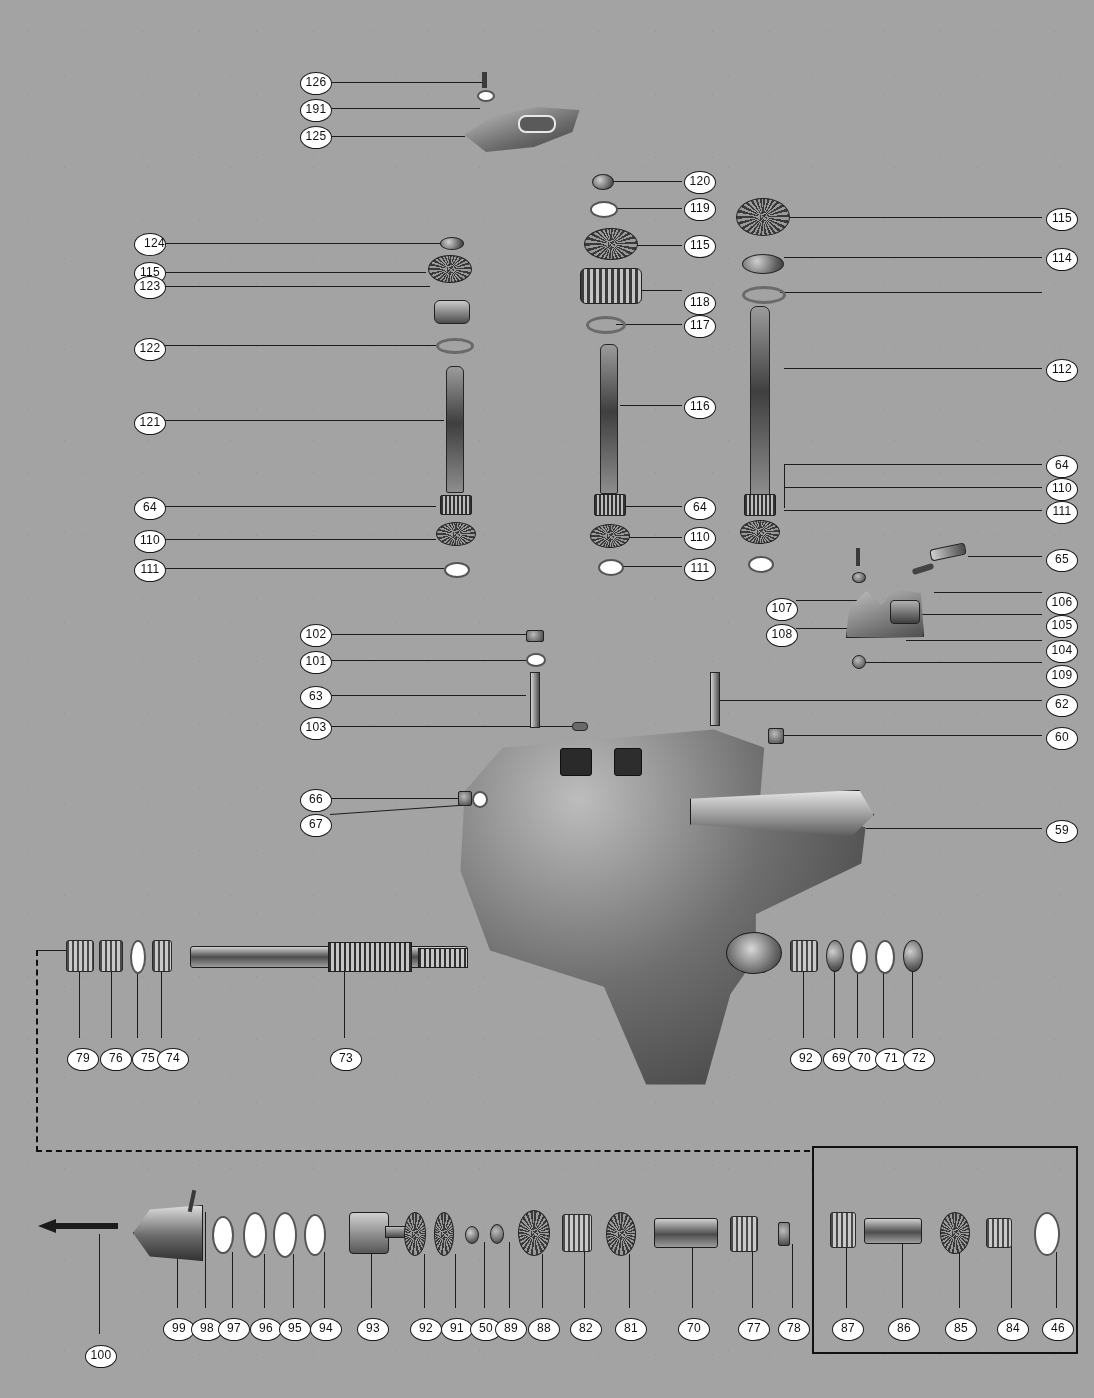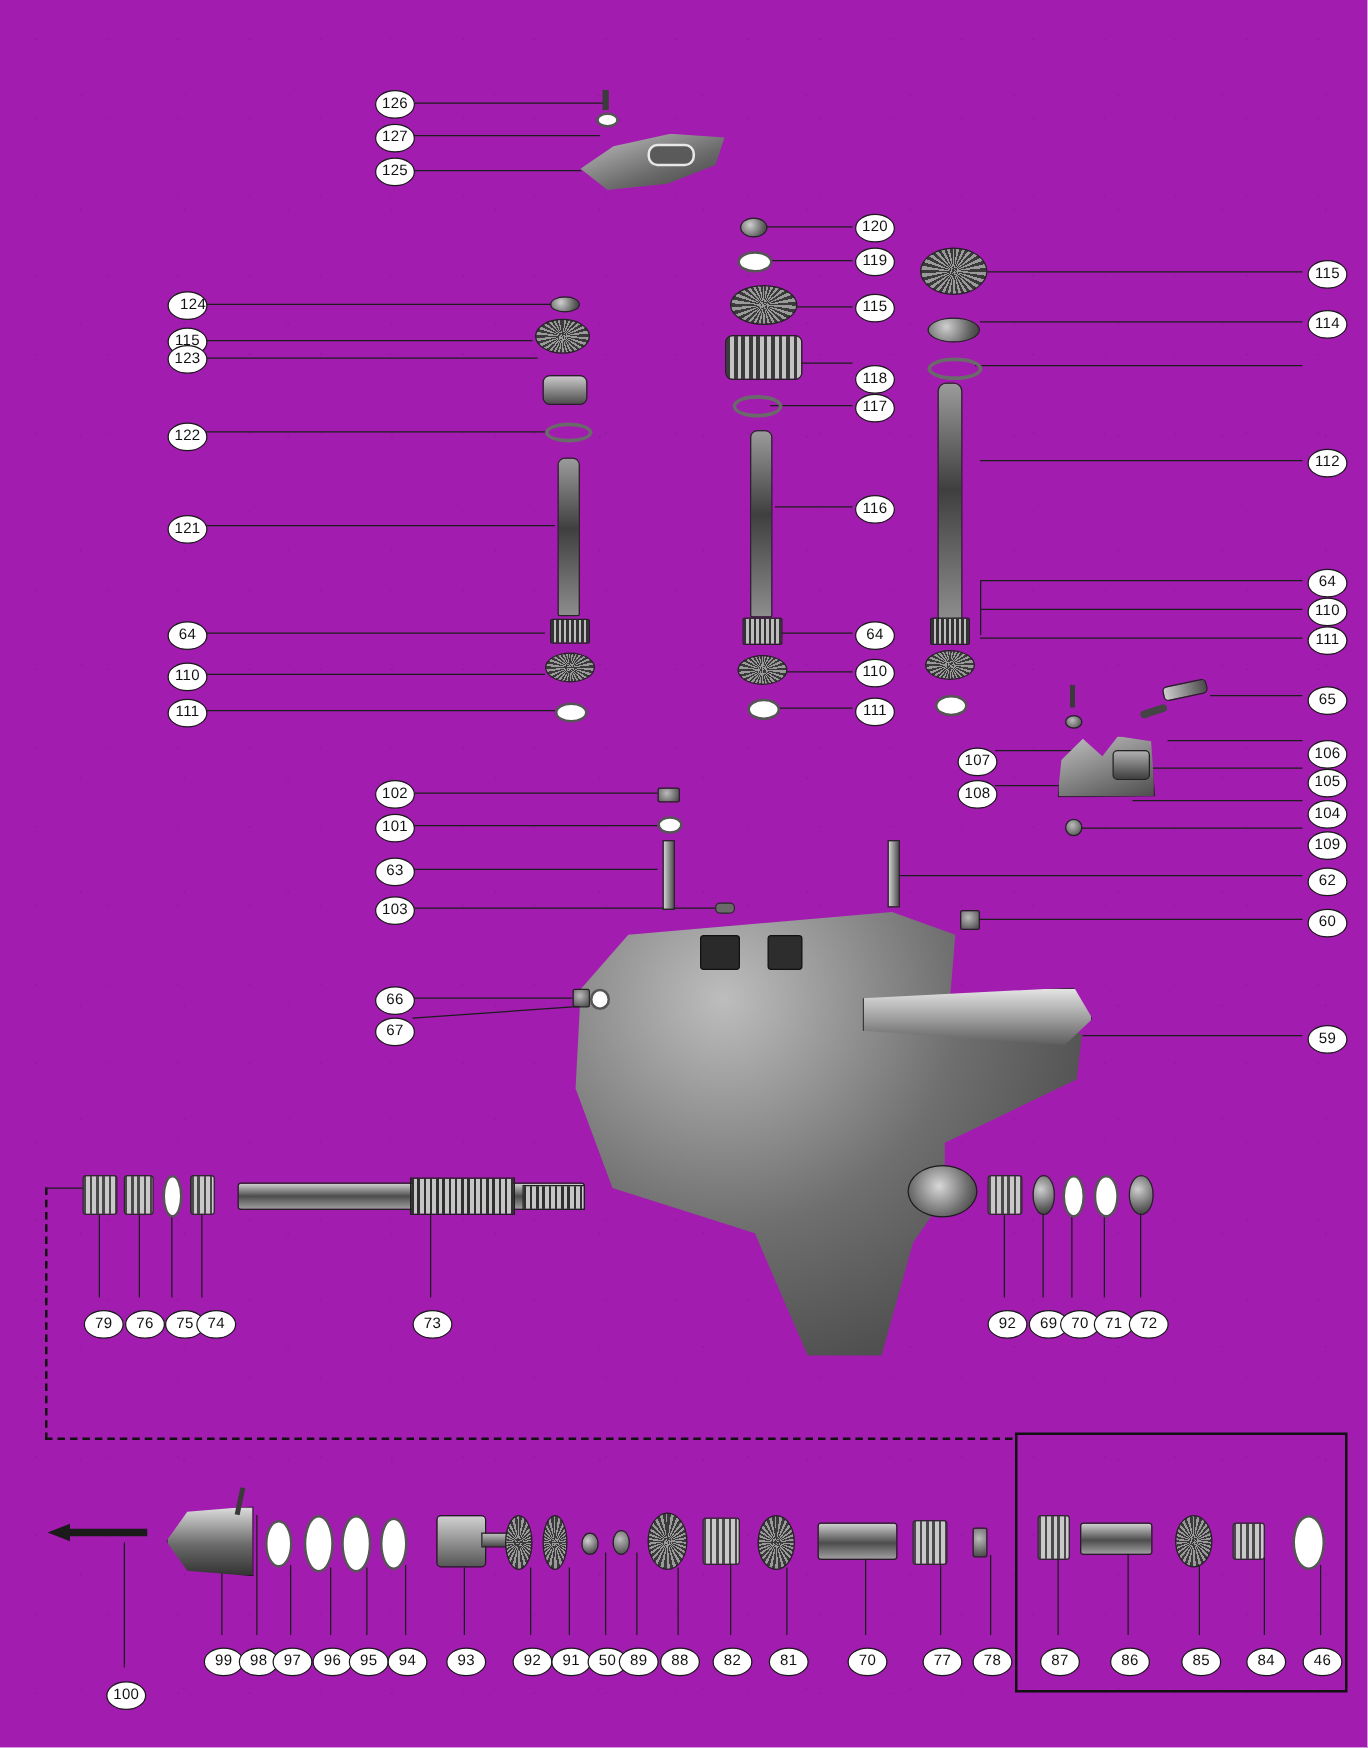--- a/index.html
+++ b/index.html
@@ -7,21 +7,21 @@
     padding: 0;
     background: #ffffff;
   }
   body {
     font-family: "Liberation Sans", sans-serif;
   }
   #sheet {
     position: relative;
     width: 1094px;
     height: 1398px;
-    background: #a21caf;
+    background: #a3a3a3;
     overflow: hidden;
   }
   
   .callout {
     position: absolute;
     width: 30px;
     height: 21px;
     border: 1.4px solid #1a1a1a;
     border-radius: 50%;
     background: #ffffff;
@@ -359,21 +359,21 @@
   <div class="part washer" style="left:1034px; top:1212px; width:22px; height:40px;"></div>
 
   <div class="vlead" style="left:846px; top:1246px; height:62px;"></div>
   <div class="vlead" style="left:902px; top:1242px; height:66px;"></div>
   <div class="vlead" style="left:959px; top:1252px; height:56px;"></div>
   <div class="vlead" style="left:1011px; top:1246px; height:62px;"></div>
   <div class="vlead" style="left:1056px; top:1252px; height:56px;"></div>
 
   <div id="callout-layer">
       <div class="callout" style="left: 300px; top: 72px;">126</div>
-      <div class="callout" style="left: 300px; top: 99px;">127</div>
+      <div class="callout" style="left: 300px; top: 99px;">191</div>
       <div class="callout" style="left: 300px; top: 126px;">125</div>
       <div class="callout" style="left: 684px; top: 171px;">120</div>
       <div class="callout" style="left: 684px; top: 198px;">119</div>
       <div class="callout" style="left: 1046px; top: 208px;">115</div>
       <div class="callout" style="left: 134px; top: 233px; text-align: right;">124</div>
       <div class="callout" style="left: 684px; top: 235px;">115</div>
       <div class="callout" style="left: 1046px; top: 248px;">114</div>
       <div class="callout" style="left: 134px; top: 262px;">115</div>
       <div class="callout" style="left: 684px; top: 292px;">118</div>
       <div class="callout" style="left: 1099px; top: 284px; margin-left: 12px;">113</div>

